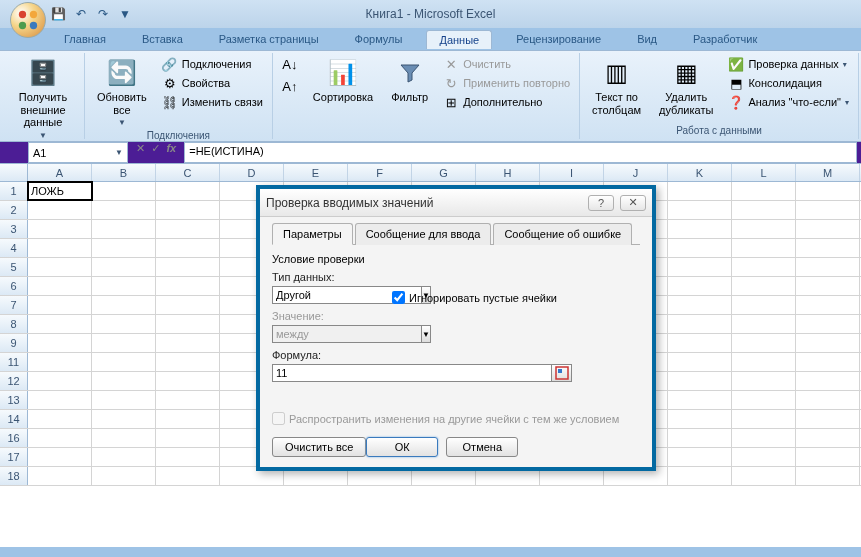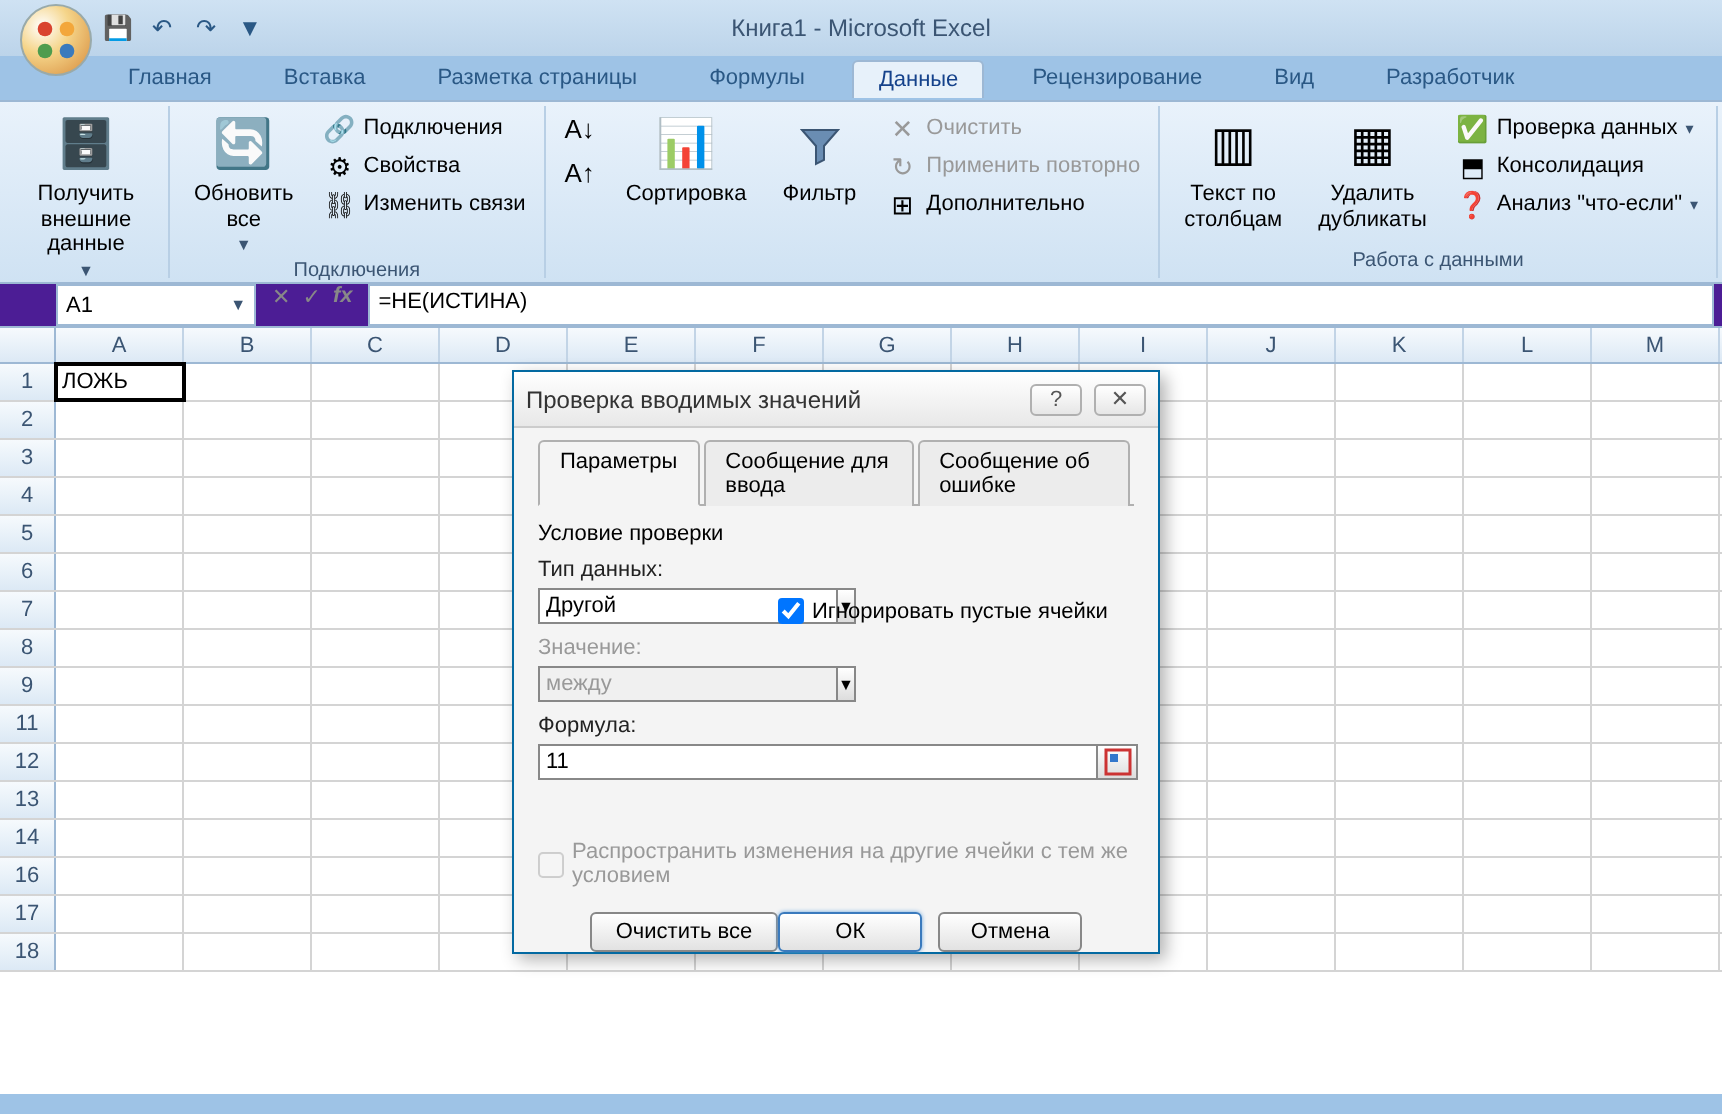--- a/index.html
+++ b/index.html
@@ -30,42 +30,42 @@
 .formula-input{flex:1;background:#fff;border:1px solid #9db8d4;padding:2px 4px;margin-right:4px}
 .grid-area{background:#fff;position:relative;height:383px}
 .colheads{height:18px;display:flex;background:linear-gradient(#f6fafd,#dce9f5);border-bottom:1px solid #9db8d4}
 .corner{width:28px;border-right:1px solid #9db8d4;background:linear-gradient(#f6fafd,#dce9f5)}
 .ch{width:64px;border-right:1px solid #c2d4e6;text-align:center;line-height:18px;color:#3b5573}
 .rows{display:flex;flex-direction:column}
 .row{height:19px;display:flex;border-bottom:1px solid #d4d4d4}
 .rh{width:28px;background:linear-gradient(#f6fafd,#dce9f5);border-right:1px solid #9db8d4;text-align:center;line-height:19px;color:#3b5573}
 .cell{width:64px;border-right:1px solid #d4d4d4;padding:0 3px;line-height:19px}
 .cell.sel{outline:2px solid #000;outline-offset:-1px}
-.dialog{position:absolute;top:185px;left:256px;width:324px;background:#f4f4f4;border:1px solid #0369a1;box-shadow:3px 3px 8px rgba(0,0,0,0.3)}
+.dialog{position:absolute;top:185px;left:256px;width:400px;background:#f4f4f4;border:4px solid #0369a1;box-shadow:3px 3px 8px rgba(0,0,0,0.3)}
 .dlg-title{height:28px;background:linear-gradient(#fff,#e8e8e8);border-bottom:1px solid #ccc;display:flex;align-items:center;justify-content:space-between;padding:0 6px}
 .dlg-title-txt{font-size:12px;color:#333}
 .dlg-ctrls{display:flex;gap:6px}
 .dlg-ctrls .wb{width:26px;height:16px;border:1px solid #b0b0b0;border-radius:3px;background:linear-gradient(#fff,#e6e6e6);display:flex;align-items:center;justify-content:center;font-size:11px;color:#555}
-.dlg-body{padding:6px 12px 0}
+.dlg-body{padding:6px 12px 10px}
 .dlg-tabs{display:flex;border-bottom:1px solid #b0b0b0;margin-bottom:8px}
 .dtab{padding:4px 10px;border:1px solid #b0b0b0;border-bottom:none;background:#ececec;margin-right:2px;margin-bottom:-1px;border-radius:3px 3px 0 0;cursor:pointer}
 .dtab.active{background:#f4f4f4;border-bottom:1px solid #f4f4f4}
 .frm-grp{margin-bottom:6px}
 .frm-label{margin-bottom:3px;display:block;color:#222}
 .frm-label.dis{color:#999}
 .combo{display:flex;width:120px}
 .combo input{flex:1;border:1px solid #888;padding:2px 3px;background:#fff}
 .combo.dis input{background:#f0f0f0;color:#999}
 .combo .cb-btn{width:18px;border:1px solid #888;border-left:none;background:linear-gradient(#fff,#ddd);display:flex;align-items:center;justify-content:center;font-size:8px}
 .chk{display:flex;align-items:center;gap:4px}
 .chk input{width:13px;height:13px}
 .formula-field{display:flex;width:300px}
 .formula-field input{flex:1;border:1px solid #888;padding:2px 3px}
 .formula-field .refbtn{width:20px;border:1px solid #888;border-left:none;background:linear-gradient(#fff,#ddd);display:flex;align-items:center;justify-content:center}
-.dlg-footer{display:flex;justify-content:center;align-items:center;margin-top:12px}
+.dlg-footer{display:flex;justify-content:flex-start;align-items:center;margin-top:12px}
 .btn{min-width:72px;padding:3px 12px;border:1px solid #888;border-radius:3px;background:linear-gradient(#fff,#e2e2e2);cursor:pointer;text-align:center}
 .btn.primary{border:1px solid #3a7abd;box-shadow:0 0 2px #6aa6e0}
 .inline-row{display:flex;align-items:flex-end}
 </style>
 </head>
 <body>
 
 <div class="titlebar">
   <div class="office-btn">
     <svg viewBox="0 0 24 24">

